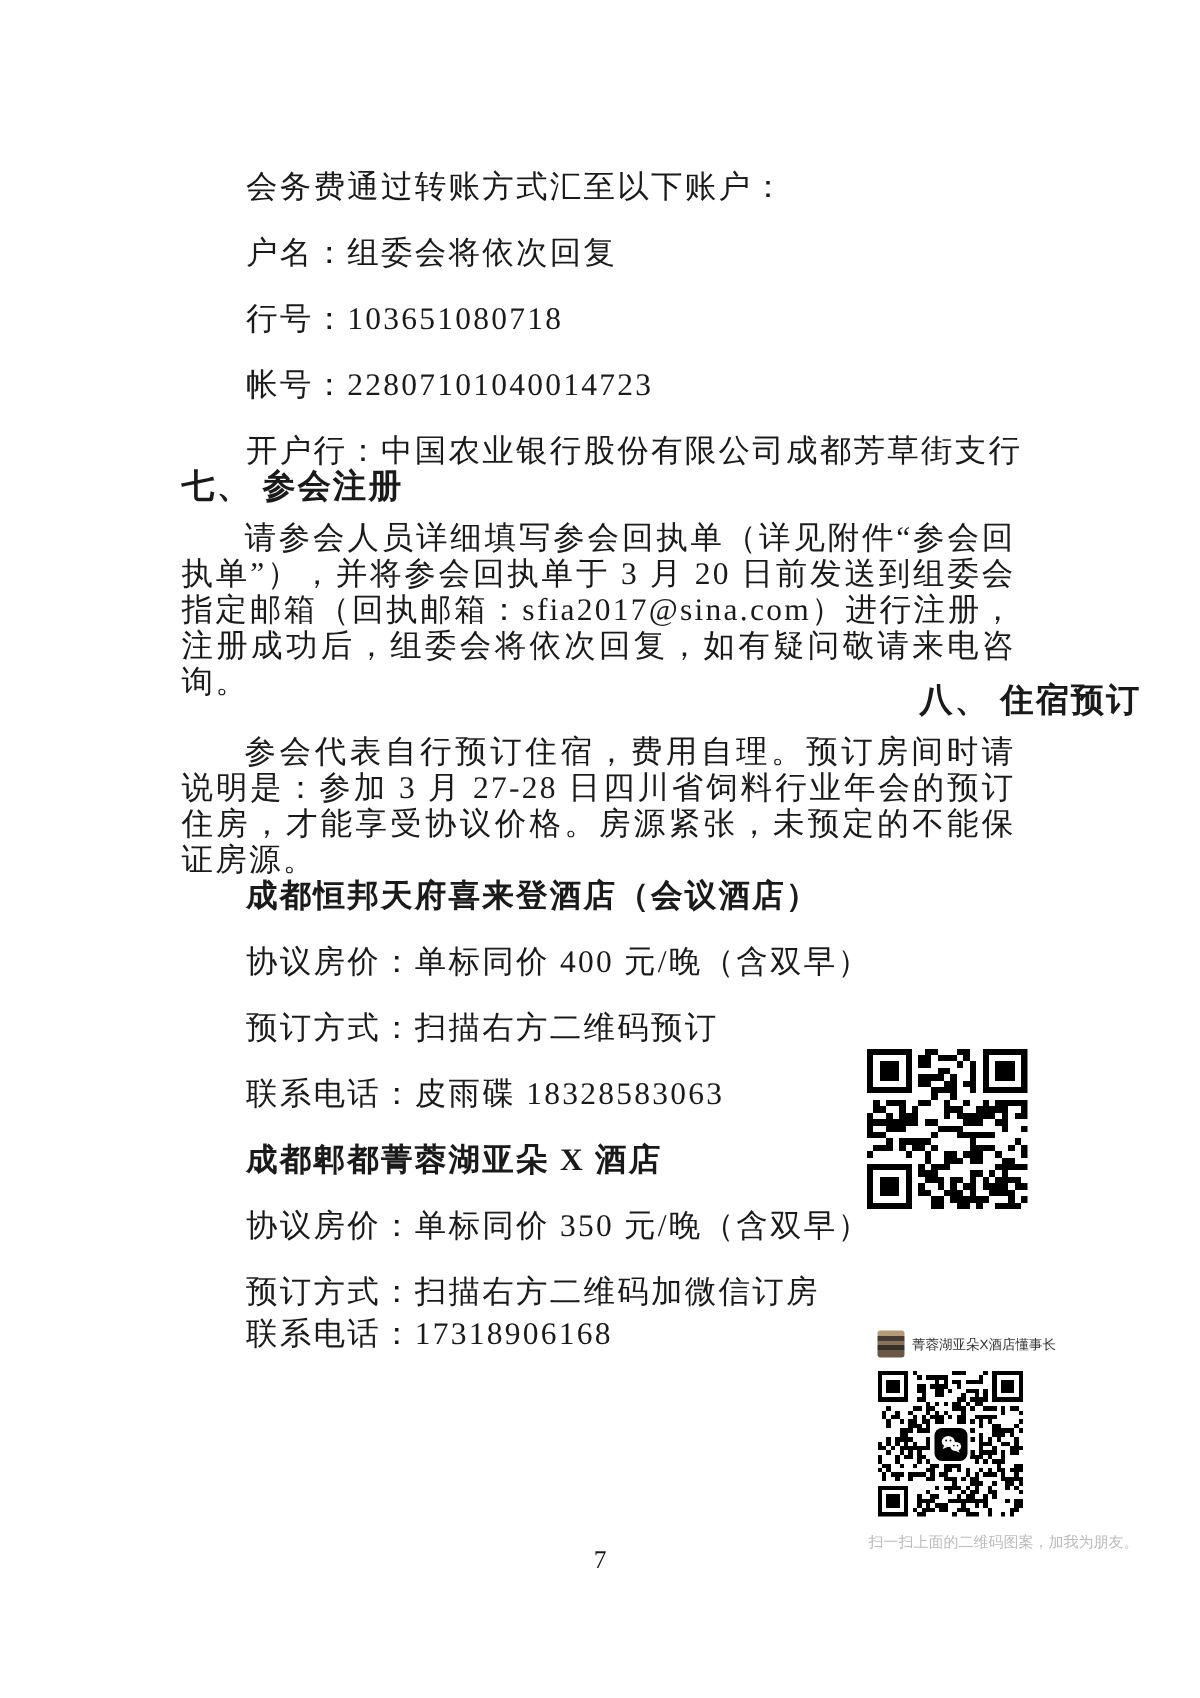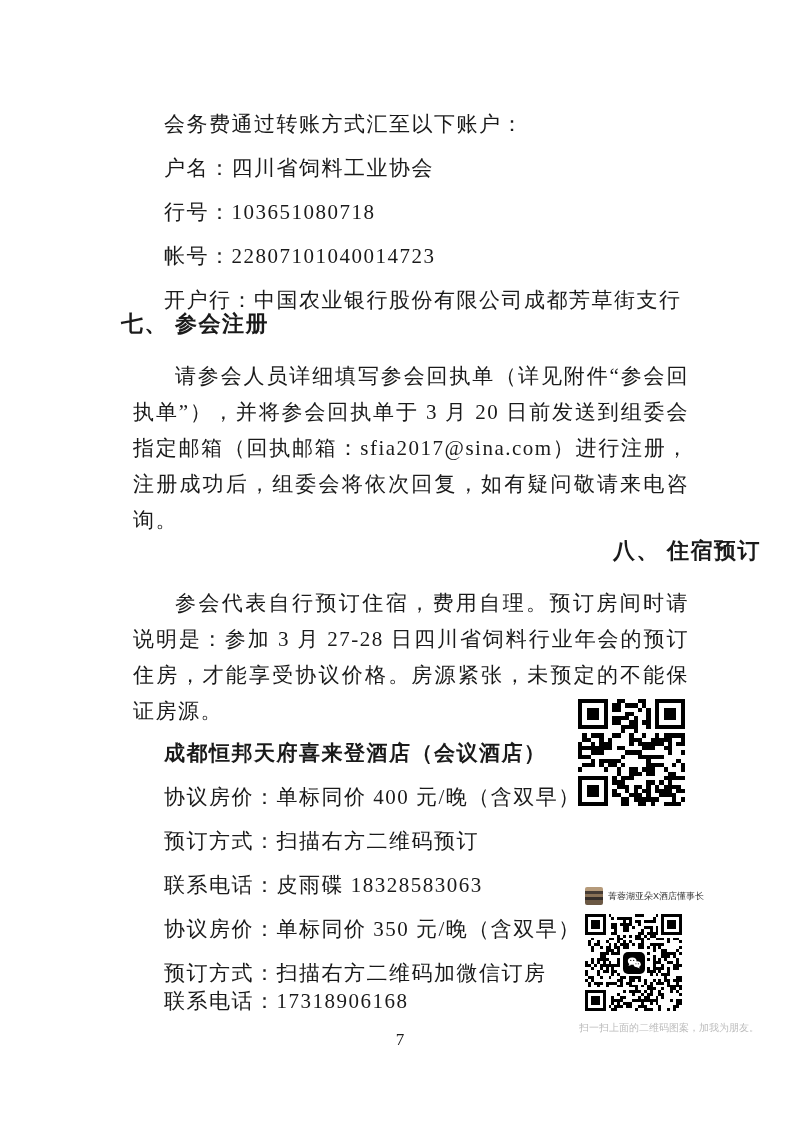--- a/index.html
+++ b/index.html
@@ -21,26 +21,26 @@
   .line{
     font-size:21px;
     line-height:44px;
     letter-spacing:1.5px;
     white-space:nowrap;
   }
   .indent1{margin-left:43px;}
   .para{
     width:556px;
     font-size:21px;
-    line-height:36px;
+    line-height:24px;
     letter-spacing:1.5px;
     text-align:justify;
     text-justify:inter-character;
     text-indent:2em;
-    margin:12px;
+    margin:0;
   }
   .heading{
     font-size:22px;
     font-weight:700;
     line-height:44px;
     letter-spacing:1.5px;
     white-space:nowrap;
   }
   .h7{margin-top:-20px;}
   .h8{margin-top:-21px;text-align:right;}
@@ -118,37 +118,38 @@
     letter-spacing:0;
   }
 </style>
 </head>
 <body>
 
 <div class="page">
   <div class="content">
 
     <div class="line indent1">会务费通过转账方式汇至以下账户：</div>
-    <div class="line indent1">户名：四川省饲料工业协会</div>
+    <div class="line indent1">户名：组委会将依次回复</div>
     <div class="line indent1">行号：103651080718</div>
     <div class="line indent1">帐号：22807101040014723</div>
     <div class="line indent1">开户行：中国农业银行股份有限公司成都芳草街支行</div>
 
     <div class="heading h7">七、 参会注册</div>
     <p class="para">请参会人员详细填写参会回执单（详见附件“参会回执单”），并将参会回执单于 3 月 20 日前发送到组委会指定邮箱（回执邮箱：sfia2017@sina.com）进行注册，注册成功后，组委会将依次回复，如有疑问敬请来电咨询。</p>
 
     <div class="heading h8">八、 住宿预订</div>
     <p class="para">参会代表自行预订住宿，费用自理。预订房间时请说明是：参加 3 月 27-28 日四川省饲料行业年会的预订住房，才能享受协议价格。房源紧张，未预定的不能保证房源。</p>
 
     <div class="line indent1 hotel-name hn1">成都恒邦天府喜来登酒店（会议酒店）</div>
     <div class="line indent1">协议房价：单标同价 400 元/晚（含双早）</div>
     <div class="line indent1">预订方式：扫描右方二维码预订</div>
     <div class="line indent1">联系电话：皮雨碟 18328583063</div>
 
 
+    <div class="line indent1 hotel-name">成都郫都菁蓉湖亚朵 X 酒店</div>
     <div class="line indent1">协议房价：单标同价 350 元/晚（含双早）</div>
     <div class="line indent1">预订方式：扫描右方二维码加微信订房</div>
     <div class="line indent1 phone2">联系电话：17318906168</div>
   </div>
 
   <div class="qr-plain qr-gen">
       <svg width="107" height="107" shape-rendering="crispEdges" style="position:absolute;left:0;top:0">
         <rect width="107" height="107" fill="#fff"></rect>
         <rect x="38.52" y="0.00" width="4.28" height="4.28" fill="#000"></rect>
         <rect x="42.80" y="0.00" width="4.28" height="4.28" fill="#000"></rect>

